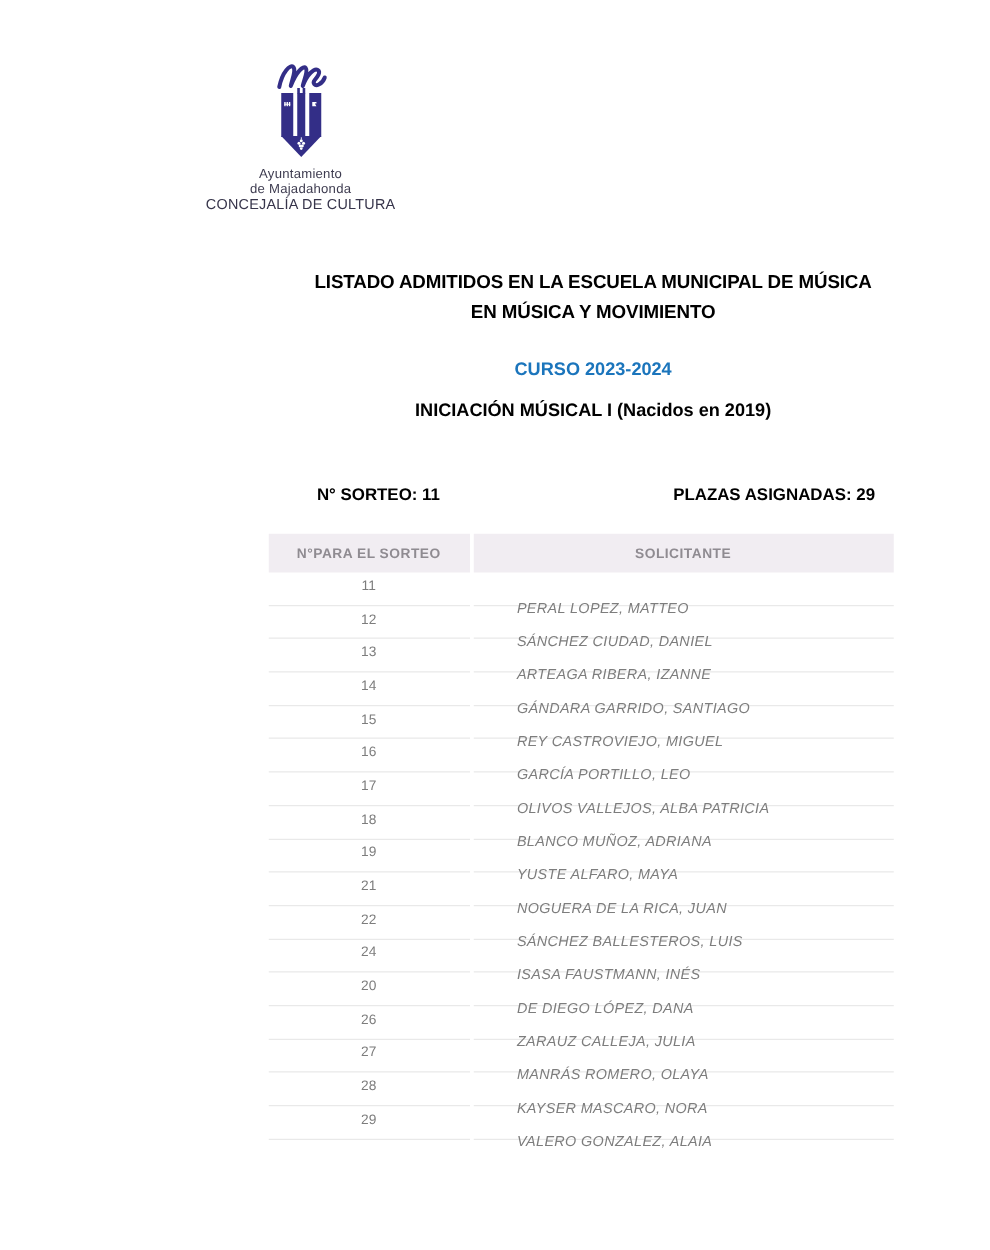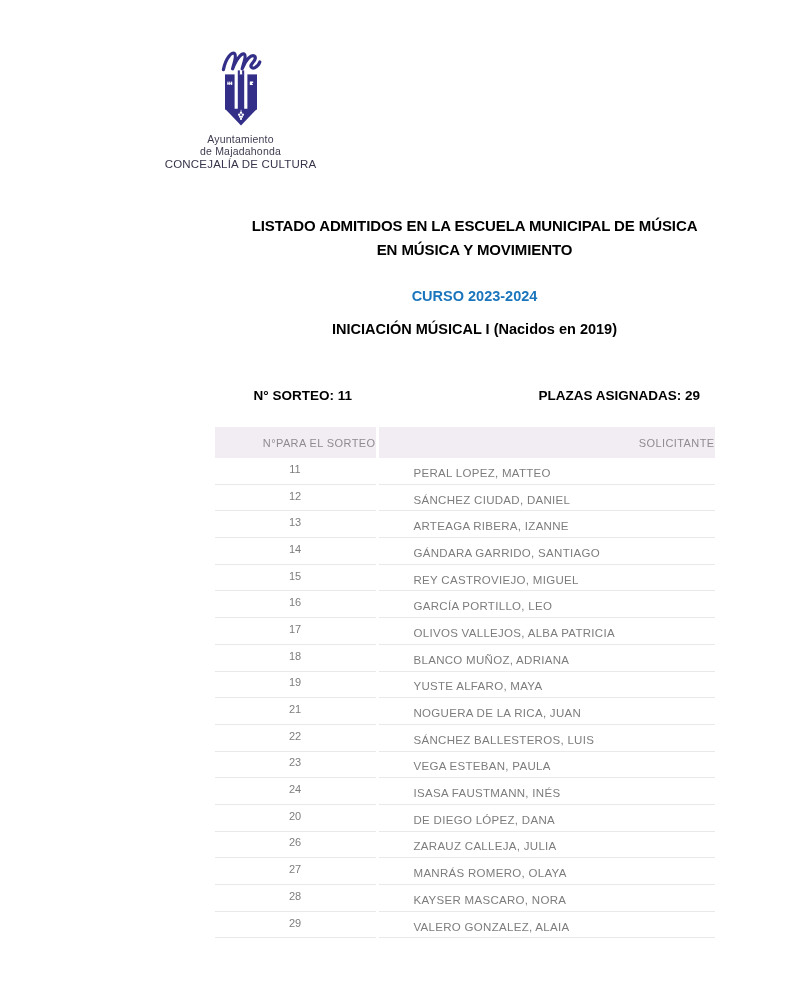--- a/index.html
+++ b/index.html
@@ -73,35 +73,35 @@
     border-spacing: 3px 0;
     table-layout: fixed;
   }
   .col-num { width: 161px; }
   .col-name { width: 336px; }
   table.admitted th {
     height: 31px;
     background: var(--header-bg, #f1edf2);
     color: var(--header-text-gray, #8f8b91);
     font-size: 11px;
-    font-weight: 400;
+    font-weight: 700;
     letter-spacing: 0.4px;
-    text-align: right;
+    text-align: center;
     vertical-align: middle;
   }
   table.admitted td {
     height: 26.7px;
     border-bottom: 1px solid #e9e9e9;
     color: var(--table-text-gray, #7d7d7d);
     vertical-align: middle;
   }
   td.cell-num { text-align: center; font-size: 11px; }
   td.cell-num span { position: relative; top: -2px; display: inline-block; }
   td.cell-name { padding-left: 35px; font-size: 11.5px; letter-spacing: 0.3px; }
-  td.cell-name span { position: relative; top: 2px; display: inline-block; white-space: nowrap; }
+  td.cell-name span { position: relative; top: 16px; display: inline-block; white-space: nowrap; font-style: italic; }
 </style>
 </head>
 <body>
 
 <div class="page">
 
   <div class="logo-block">
     <svg class="emblem" viewBox="0 0 60 100" aria-hidden="true">
 
       <path d="M8 27 C 11 12, 19 4, 22 7 C 25 10, 21 19, 19.5 26
@@ -211,24 +211,20 @@
     <tr>
       <td class="cell-num"><span>21</span></td>
       <td class="cell-name"><span>NOGUERA DE LA RICA, JUAN</span></td>
     </tr>
 
     <tr>
       <td class="cell-num"><span>22</span></td>
       <td class="cell-name"><span>SÁNCHEZ BALLESTEROS, LUIS</span></td>
     </tr>
 
-    <tr>
-      <td class="cell-num"><span>23</span></td>
-      <td class="cell-name"><span>VEGA ESTEBAN, PAULA</span></td>
-    </tr>
 
     <tr>
       <td class="cell-num"><span>24</span></td>
       <td class="cell-name"><span>ISASA FAUSTMANN, INÉS</span></td>
     </tr>
 
     <tr>
       <td class="cell-num"><span>20</span></td>
       <td class="cell-name"><span>DE DIEGO LÓPEZ, DANA</span></td>
     </tr>

